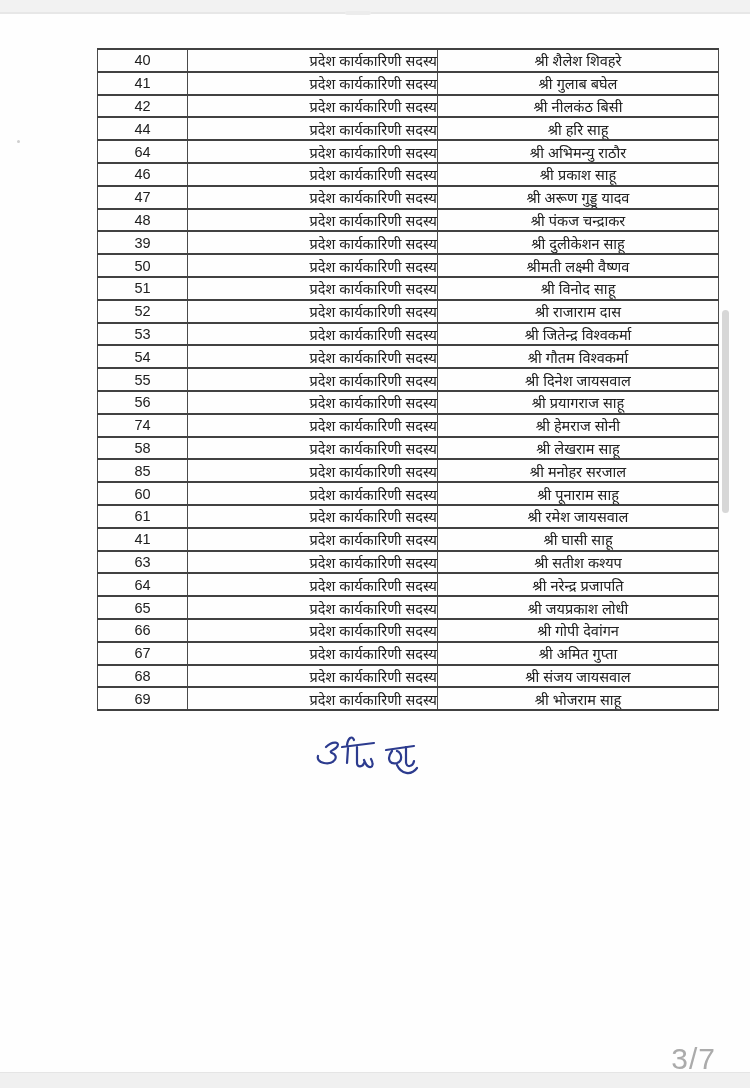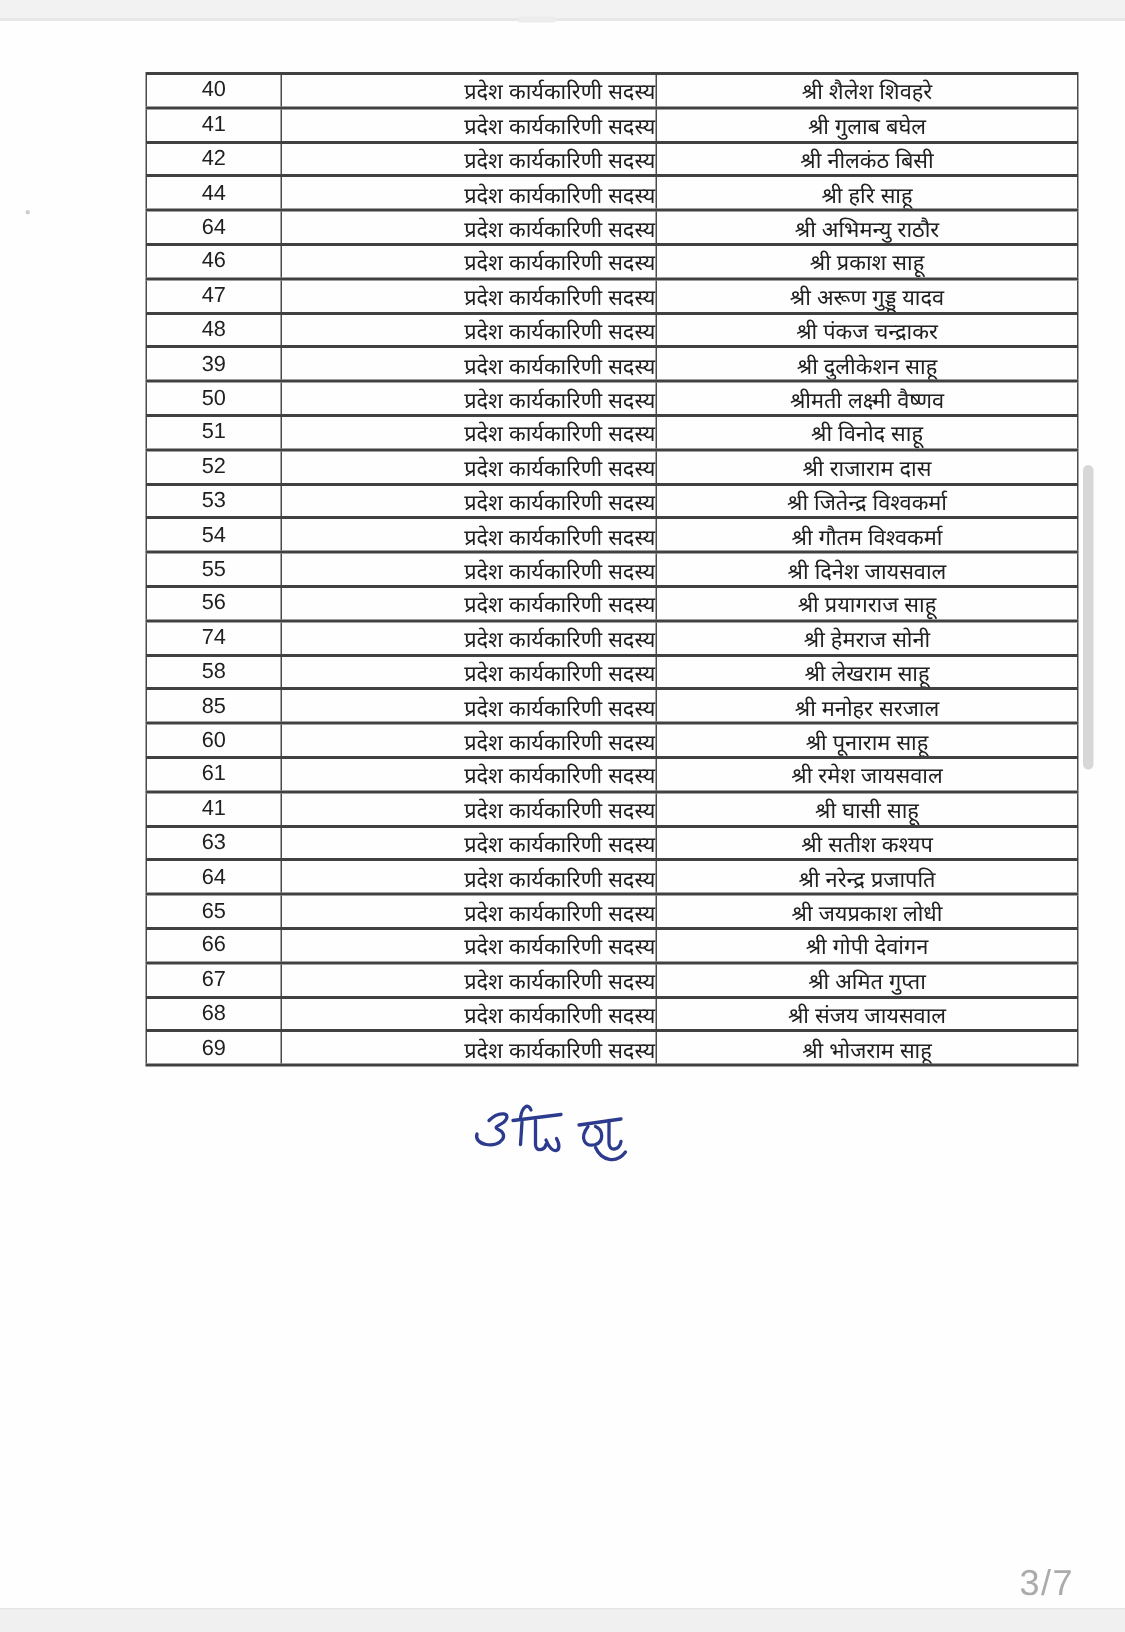--- a/index.html
+++ b/index.html
@@ -66,21 +66,21 @@
     left: 722px; top: 296px; 
     width: 7px; height: 203px;
     border-radius: 4px;
     background: #d7d7d7;
   }
   .page-indicator {
     position: absolute;
     left: 612px; top: 1028px; 
     width: 104px;
     text-align: right;
-    font-size: 24px;
+    font-size: 30px;
     letter-spacing: 1px;
     color: #ababab;
   }
   .scan-dot-a {
     position: absolute; left: 17px; top: 126px;
     width: 3px; height: 3px; border-radius: 50%;
     background: #cfcfcf;
   }
   .scan-dot-b {
     position: absolute; left: 345px; top: 11px;

